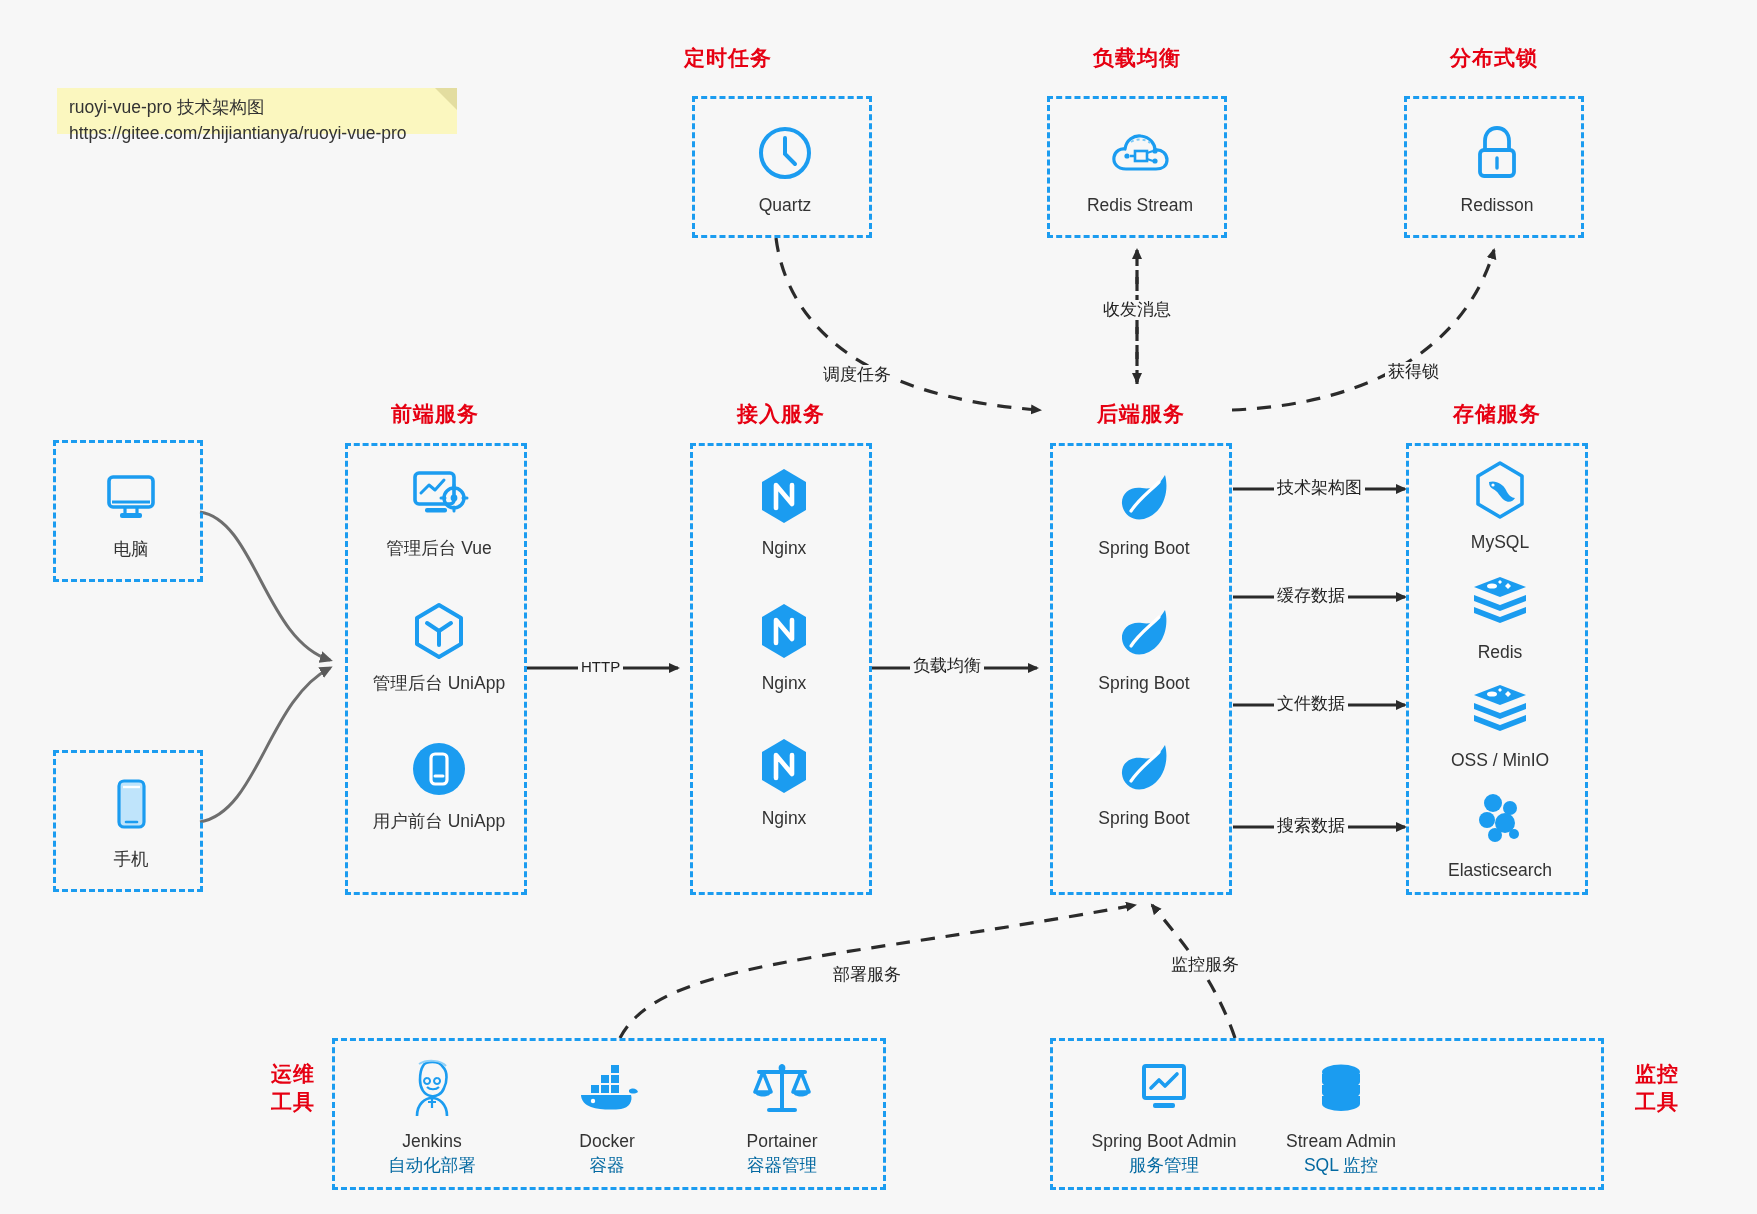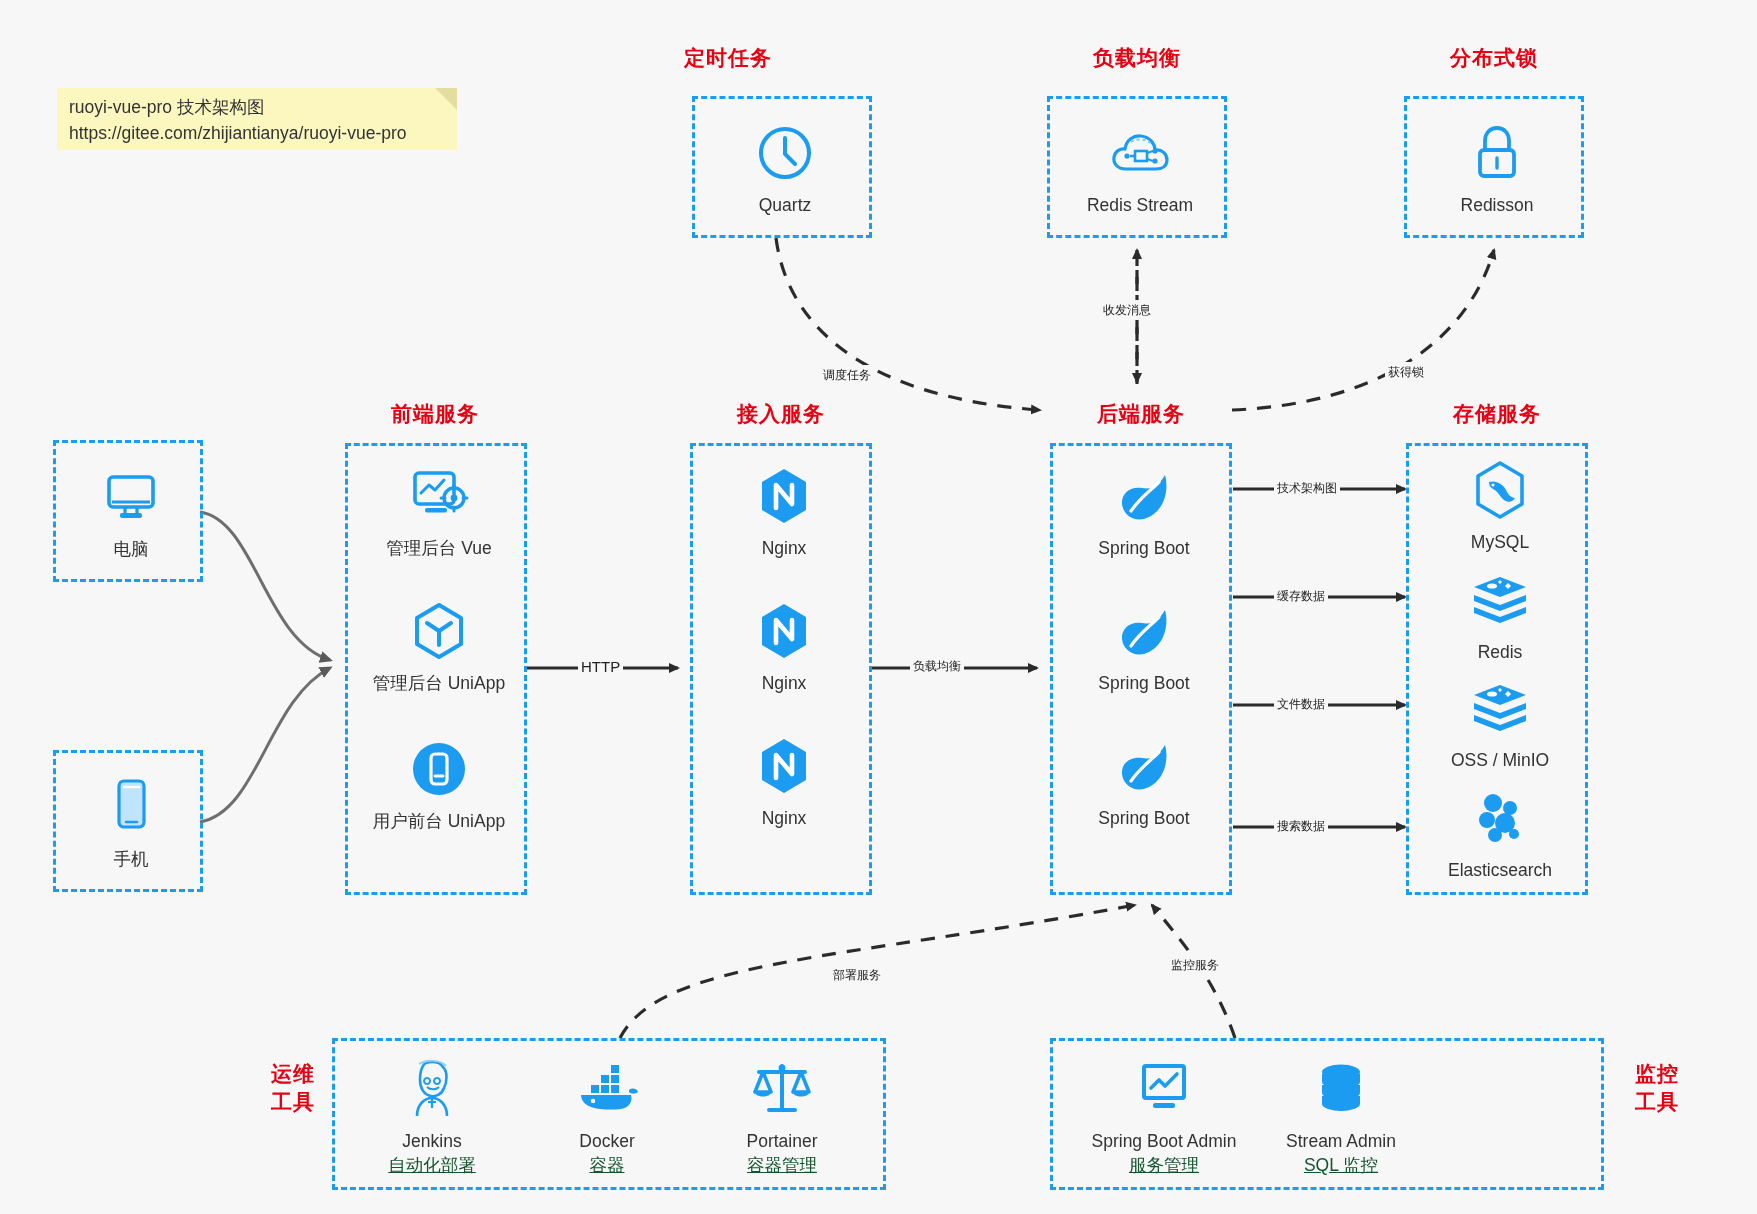--- a/index.html
+++ b/index.html
@@ -9,21 +9,21 @@
     font-family:"Liberation Sans","DejaVu Sans",sans-serif;
     position:relative;
     overflow:hidden;
     -webkit-font-smoothing:antialiased;
   }
   .stage{position:absolute;left:0;top:0;width:1757px;height:1214px;}
   svg.wires{position:absolute;left:0;top:0;width:1757px;height:1214px;pointer-events:none;}
 
   
   .note{
-    position:absolute;left:57px;top:88px;width:400px;height:62px;
+    position:absolute;left:57px;top:88px;width:400px;height:46px;
     background:#fbf7bf;
     box-shadow:0 0 0 0 transparent;
   }
   .note .fold{
     position:absolute;right:0;top:0;width:0;height:0;
     border-left:22px solid transparent;border-top:22px solid #e3dda0;
   }
   .note .line{
     font-size:17.5px;color:#333;line-height:26px;
     padding-left:12px;white-space:nowrap;
@@ -51,29 +51,29 @@
   
   .node{
     position:absolute;
     display:flex;flex-direction:column;align-items:center;justify-content:flex-start;
     width:140px;
   }
   .node .ico{height:64px;display:flex;align-items:center;justify-content:center;}
   .node .lbl{
     margin-top:8px;font-size:17.5px;color:#333;white-space:nowrap;text-align:center;line-height:24px;
   }
-  .node .lbl2{font-size:17.5px;color:#14532d;white-space:nowrap;text-align:left;line-height:25px;text-decoration:underline;}
+  .node .lbl2{font-size:17.5px;color:#0369a1;white-space:nowrap;text-align:left;line-height:25px;}
 
   
   .elabel{
     position:absolute;
     font-size:15px;color:#222;background:#f7f7f7;
     padding:0 3px;white-space:nowrap;line-height:20px;
   }
-  .elabel.cn{font-size:12px;}
+  .elabel.cn{font-size:17px;}
 </style>
 </head>
 <body>
 
 <div class="stage">
 
   <svg class="wires" viewBox="0 0 1757 1214">
     <defs>
       <marker id="ah" markerWidth="12" markerHeight="12" refX="9" refY="5" orient="auto" markerUnits="userSpaceOnUse">
         <path d="M0,0 L11,5 L0,10 z" fill="#2b2b2b"></path>

